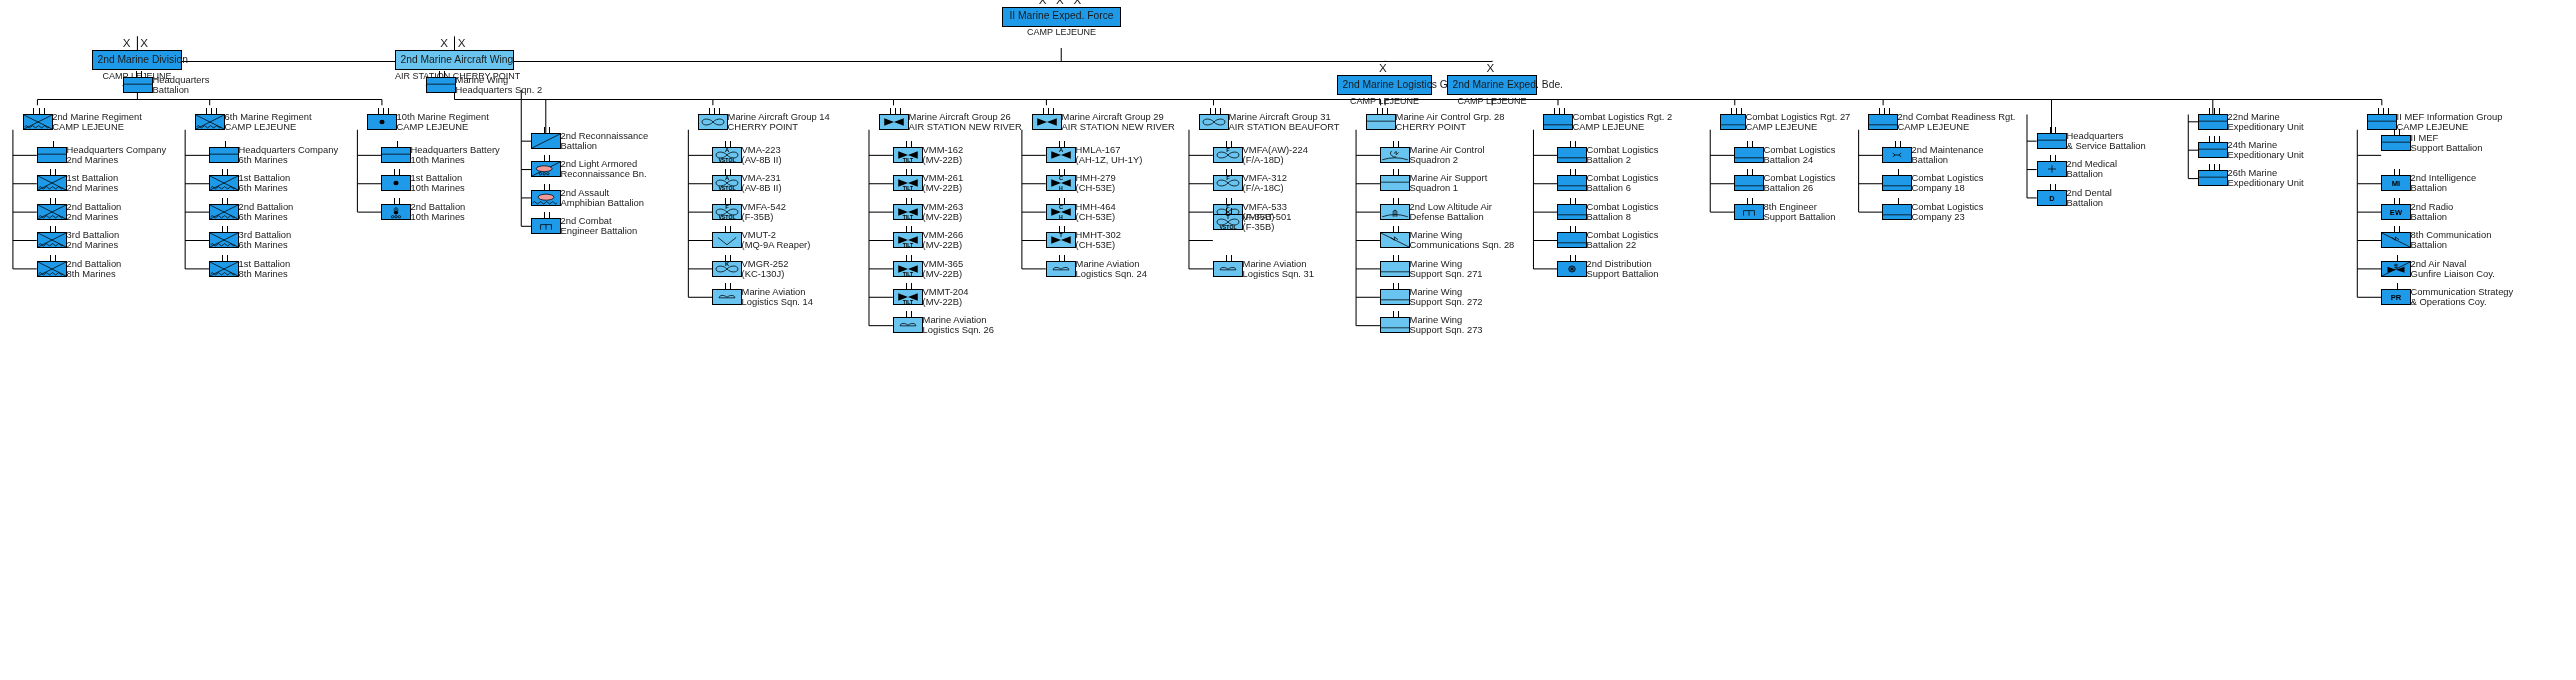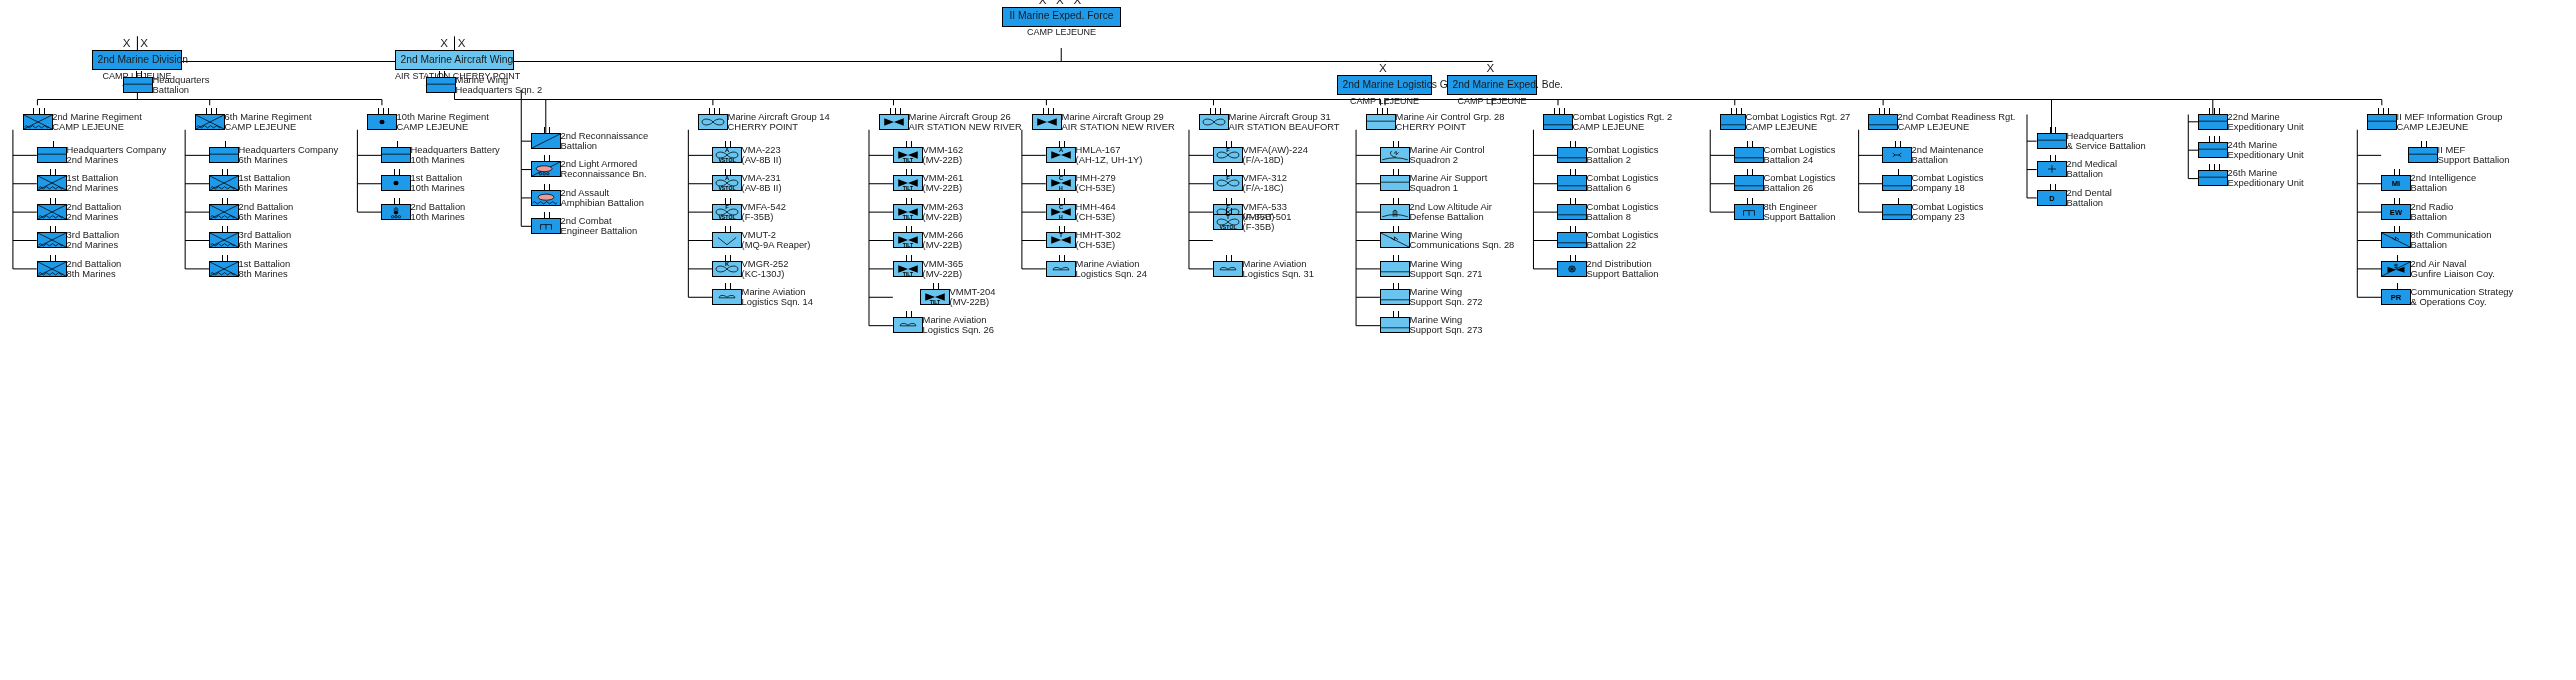--- a/index.html
+++ b/index.html
@@ -635,21 +635,21 @@
             <i style="left:17.4px"></i>
           </div>
           <svg viewBox="0 0 46 25" width="100%" height="100%" preserveAspectRatio="none" style="position:absolute;inset:0;overflow:visible">
             <path d="M23 12.5 L7 6 L7 19 Z" fill="#000"></path>
             <path d="M23 12.5 L39 6 L39 19 Z" fill="#000"></path>
             <text x="23" y="25" text-anchor="middle" font-family="Liberation Sans,sans-serif" font-size="8.5" font-weight="bold" fill="#000">TILT</text>
           </svg>
           <div class="lbl"><span class="l1">VMM-365</span><span class="l2">(MV-22B)</span></div>
         </div>
       </div>
-      <div class="node" style="left: 893px; top: 289px; margin-left: 27px;">
+      <div class="node" style="left: 893px; top: 289px;">
         <div class="sym light" style="width:30px;height:16px">
           <div class="ticks">
             <i style="left:12.3px"></i>
             <i style="left:17.4px"></i>
           </div>
           <svg viewBox="0 0 46 25" width="100%" height="100%" preserveAspectRatio="none" style="position:absolute;inset:0;overflow:visible">
             <path d="M23 12.5 L7 6 L7 19 Z" fill="#000"></path>
             <path d="M23 12.5 L39 6 L39 19 Z" fill="#000"></path>
             <text x="23" y="25" text-anchor="middle" font-family="Liberation Sans,sans-serif" font-size="8.5" font-weight="bold" fill="#000">TILT</text>
           </svg>
@@ -1187,21 +1187,21 @@
             <i style="left:9.7px"></i>
             <i style="left:15px"></i>
             <i style="left:20px"></i>
           </div>
           <svg viewBox="0 0 46 25" width="100%" height="100%" preserveAspectRatio="none" style="position:absolute;inset:0;overflow:visible">
             <path d="M0 11 L46 11" stroke="#000" fill="none" stroke-width="1.3"></path>
           </svg>
           <div class="lbl"><span class="l1">II MEF Information Group</span><span class="l2">CAMP LEJEUNE</span></div>
         </div>
       </div>
-      <div class="node" style="left: 2381px; top: 147px; margin-left: 27px;">
+      <div class="node" style="left: 2381px; top: 135px;">
         <div class="sym" style="width:30px;height:16px">
           <div class="ticks">
             <i style="left:12.3px"></i>
             <i style="left:17.4px"></i>
           </div>
           <svg viewBox="0 0 46 25" width="100%" height="100%" preserveAspectRatio="none" style="position:absolute;inset:0;overflow:visible">
             <path d="M0 11 L46 11" stroke="#000" fill="none" stroke-width="1.3"></path>
           </svg>
           <div class="lbl"><span class="l1">II MEF</span><span class="l2">Support Battalion</span></div>
         </div>

